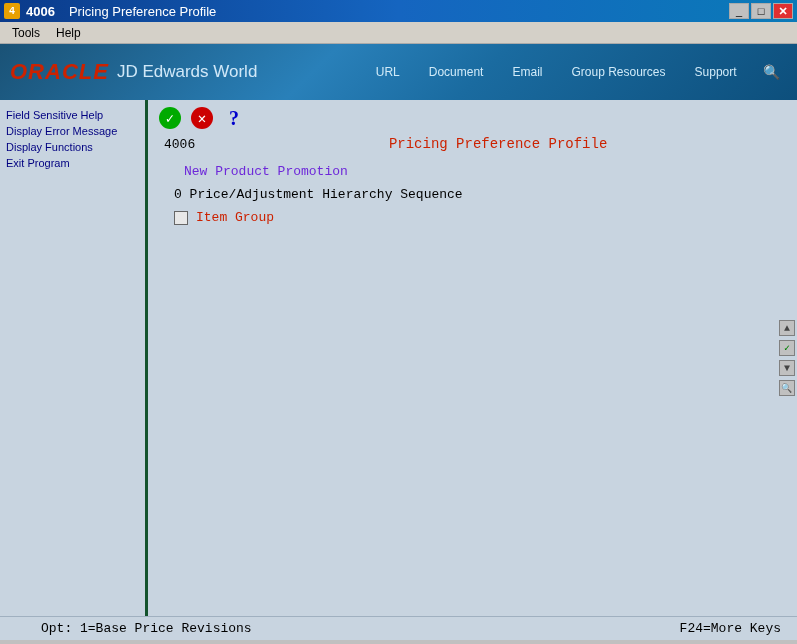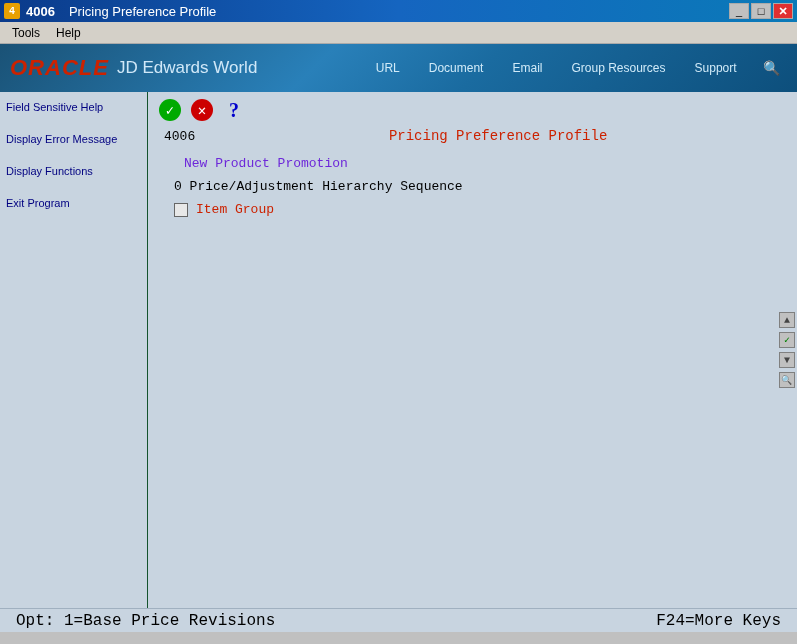--- a/index.html
+++ b/index.html
@@ -69,21 +69,21 @@
       padding: 2px 8px;
       font-size: 12px;
       font-family: Arial, sans-serif;
       cursor: pointer;
       color: #000;
     }
 
     
     .oracle-banner {
       background: linear-gradient(135deg, #1a5276 0%, #2980b9 40%, #1a6ba0 60%, #0d4f7c 100%);
-      height: 48px;
+      height: 56px;
       display: flex;
       align-items: center;
       justify-content: space-between;
       padding: 0 10px;
       position: relative;
       overflow: hidden;
     }
     .oracle-logo {
       display: flex;
       align-items: center;
@@ -128,24 +128,24 @@
       display: flex;
       height: calc(644px - 22px - 22px - 60px - 24px);
       background: #c8d4e0;
     }
 
     
     .sidebar {
       width: 148px;
       background: #c8d4e0;
       padding: 8px 4px;
-      border-right: 1px solid #14532d;
+      border-right: 3px solid #14532d;
       display: flex;
       flex-direction: column;
-      gap: 18px;
+      gap: 2px;
     }
     .sidebar-item {
       color: #000080;
       font-size: 11px;
       font-family: Arial, sans-serif;
       cursor: pointer;
       padding: 1px 2px;
     }
 
     
@@ -269,22 +269,23 @@
       background: #c8d4e0;
       height: 24px;
       display: flex;
       align-items: center;
       justify-content: space-between;
       padding: 0 16px;
       border-top: 1px solid #a0b0c0;
     }
     .status-text {
       color: #000;
-      font-size: 16px;
-      font-family: 'Courier New', monospace;
+      font-size: 13px;
+      font-family: 'Courier New', monospace;
+      margin-left: 25px;
     }
     .scroll-btn {
       width: 16px;
       height: 16px;
       background: #c0c0c0;
       border: 1px solid #808080;
       display: flex;
       align-items: center;
       justify-content: center;
       font-size: 10px;

